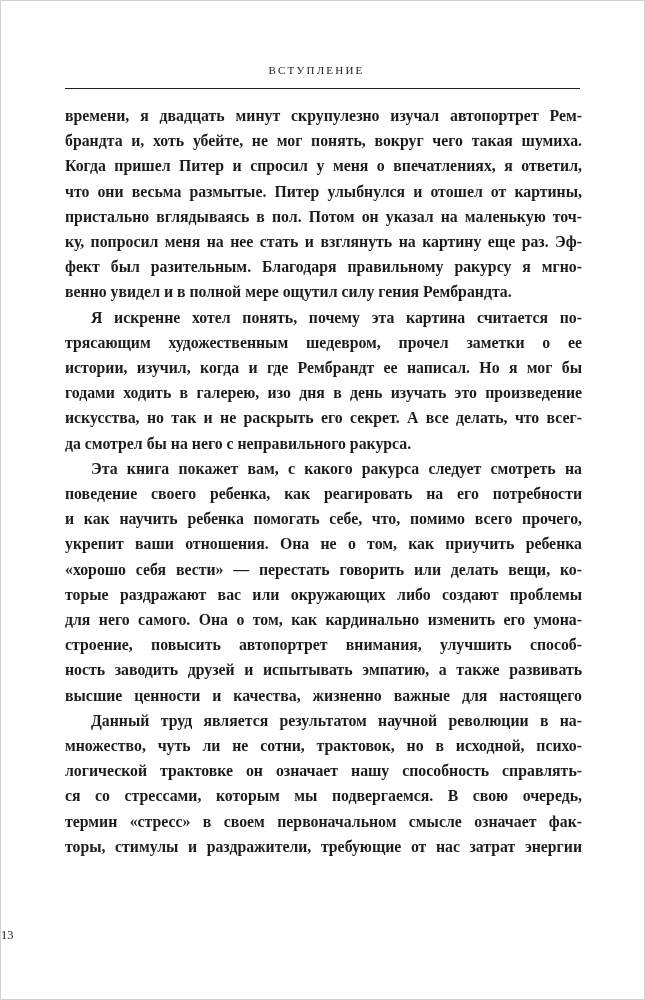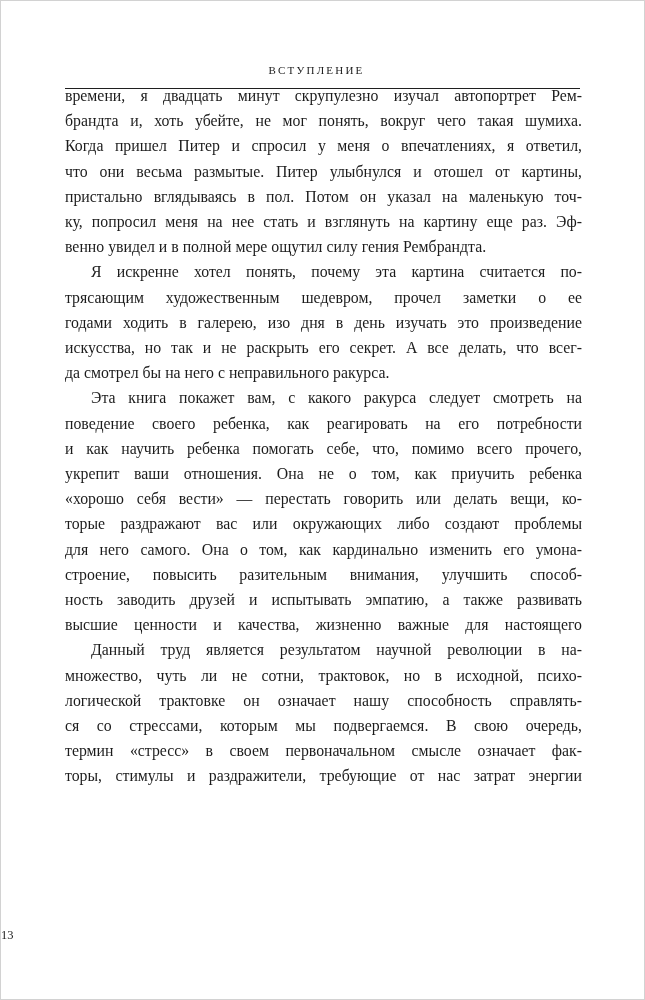--- a/index.html
+++ b/index.html
@@ -32,25 +32,26 @@
   .head-rule {
     position: absolute;
     top: 87px;
     left: 64px;
     right: 64px;
     height: 0;
     border-top: 1.2px solid #1f1f1f;
   }
   .body-text {
     position: absolute;
-    top: 82px;
+    top: 102px;
     left: 64px;
     width: 517px;
     font-size: 15.8px;
     line-height: 25.2px;
+    font-weight: bold;
   }
   .para { margin: 0; }
   .line {
     text-align: justify;
     text-align-last: justify;
   }
   .line.last {
     text-align: justify;
     text-align-last: auto;
   }
@@ -77,40 +78,42 @@
 
   <div class="body-text">
 
     <div class="para">
       <div class="line">времени, я двадцать минут скрупулезно изучал автопортрет Рем-</div>
       <div class="line">брандта и, хоть убейте, не мог понять, вокруг чего такая шумиха.</div>
       <div class="line">Когда пришел Питер и спросил у меня о впечатлениях, я ответил,</div>
       <div class="line">что они весьма размытые. Питер улыбнулся и отошел от картины,</div>
       <div class="line">пристально вглядываясь в пол. Потом он указал на маленькую точ-</div>
       <div class="line">ку, попросил меня на нее стать и взглянуть на картину еще раз. Эф-</div>
+      <div class="line">фект был разительным. Благодаря правильному ракурсу я мгно-</div>
       <div class="line last">венно увидел и в полной мере ощутил силу гения Рембрандта.</div>
     </div>
 
     <div class="para">
       <div class="line indent">Я искренне хотел понять, почему эта картина считается по-</div>
       <div class="line">трясающим художественным шедевром, прочел заметки о ее</div>
+      <div class="line">истории, изучил, когда и где Рембрандт ее написал. Но я мог бы</div>
       <div class="line">годами ходить в галерею, изо дня в день изучать это произведение</div>
       <div class="line">искусства, но так и не раскрыть его секрет. А все делать, что всег-</div>
       <div class="line last">да смотрел бы на него с неправильного ракурса.</div>
     </div>
 
     <div class="para">
       <div class="line indent">Эта книга покажет вам, с какого ракурса следует смотреть на</div>
       <div class="line">поведение своего ребенка, как реагировать на его потребности</div>
       <div class="line">и как научить ребенка помогать себе, что, помимо всего прочего,</div>
       <div class="line">укрепит ваши отношения. Она не о том, как приучить ребенка</div>
       <div class="line">«хорошо себя вести» — перестать говорить или делать вещи, ко-</div>
       <div class="line">торые раздражают вас или окружающих либо создают проблемы</div>
       <div class="line">для него самого. Она о том, как кардинально изменить его умона-</div>
-      <div class="line">строение, повысить разительным внимания, улучшить способ-</div>
+      <div class="line">строение, повысить автопортрет внимания, улучшить способ-</div>
       <div class="line">ность заводить друзей и испытывать эмпатию, а также развивать</div>
       <div class="line">высшие ценности и качества, жизненно важные для настоящего</div>
     </div>
 
     <div class="para">
       <div class="line indent">Данный труд является результатом научной революции в на-</div>
       <div class="line">множество, чуть ли не сотни, трактовок, но в исходной, психо-</div>
       <div class="line">логической трактовке он означает нашу способность справлять-</div>
       <div class="line">ся со стрессами, которым мы подвергаемся. В свою очередь,</div>
       <div class="line">термин «стресс» в своем первоначальном смысле означает фак-</div>

